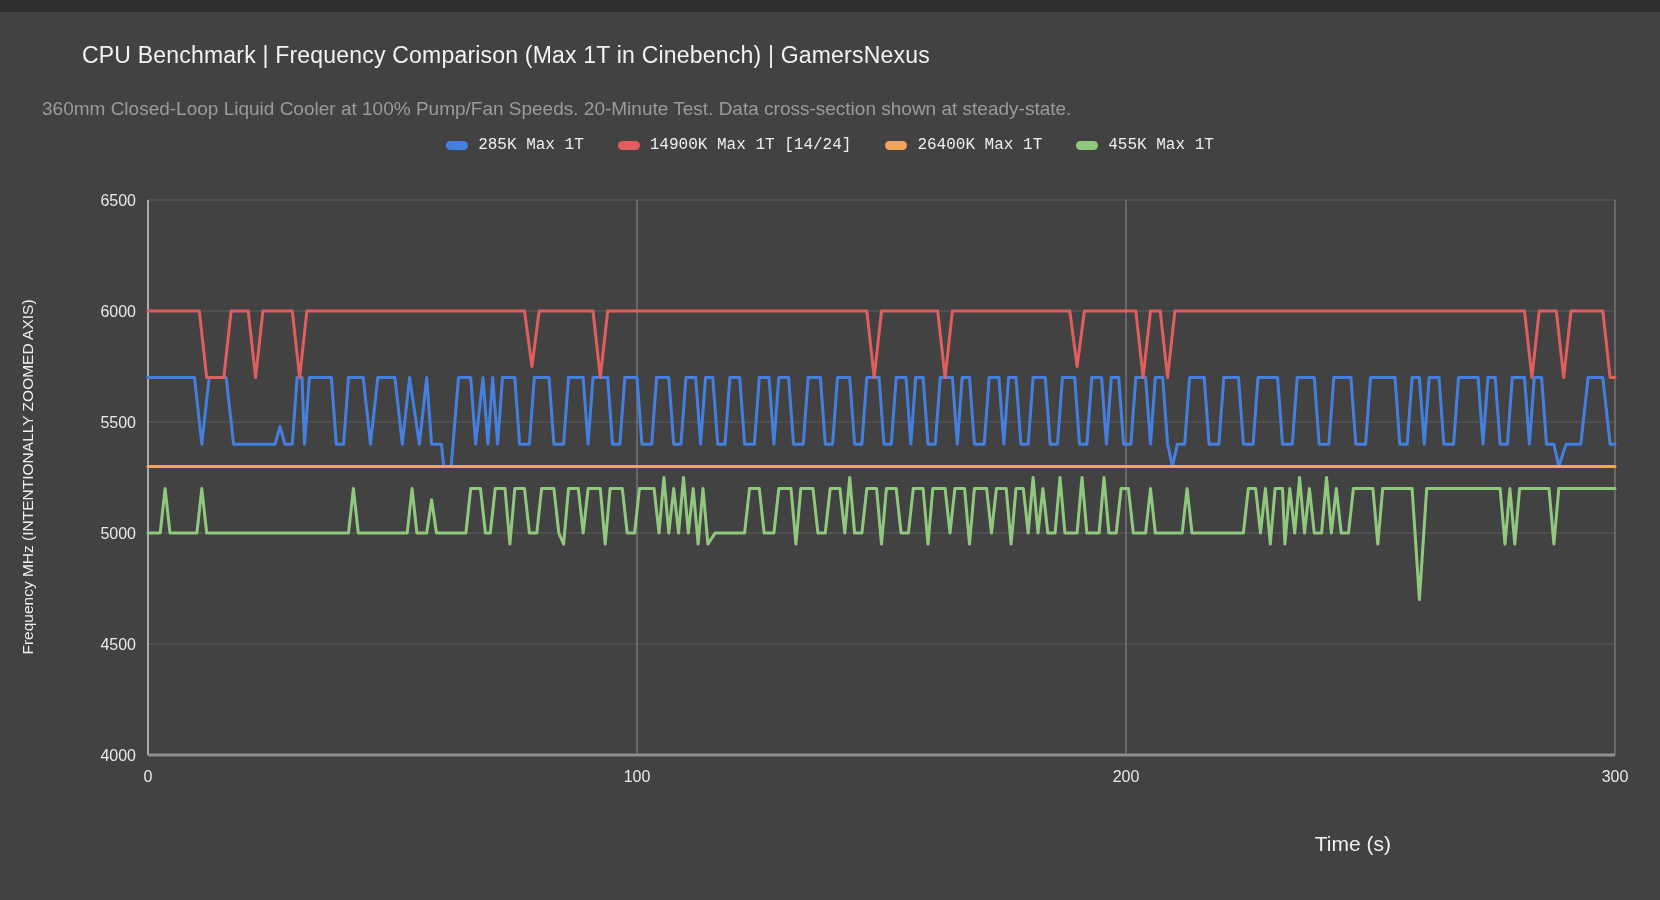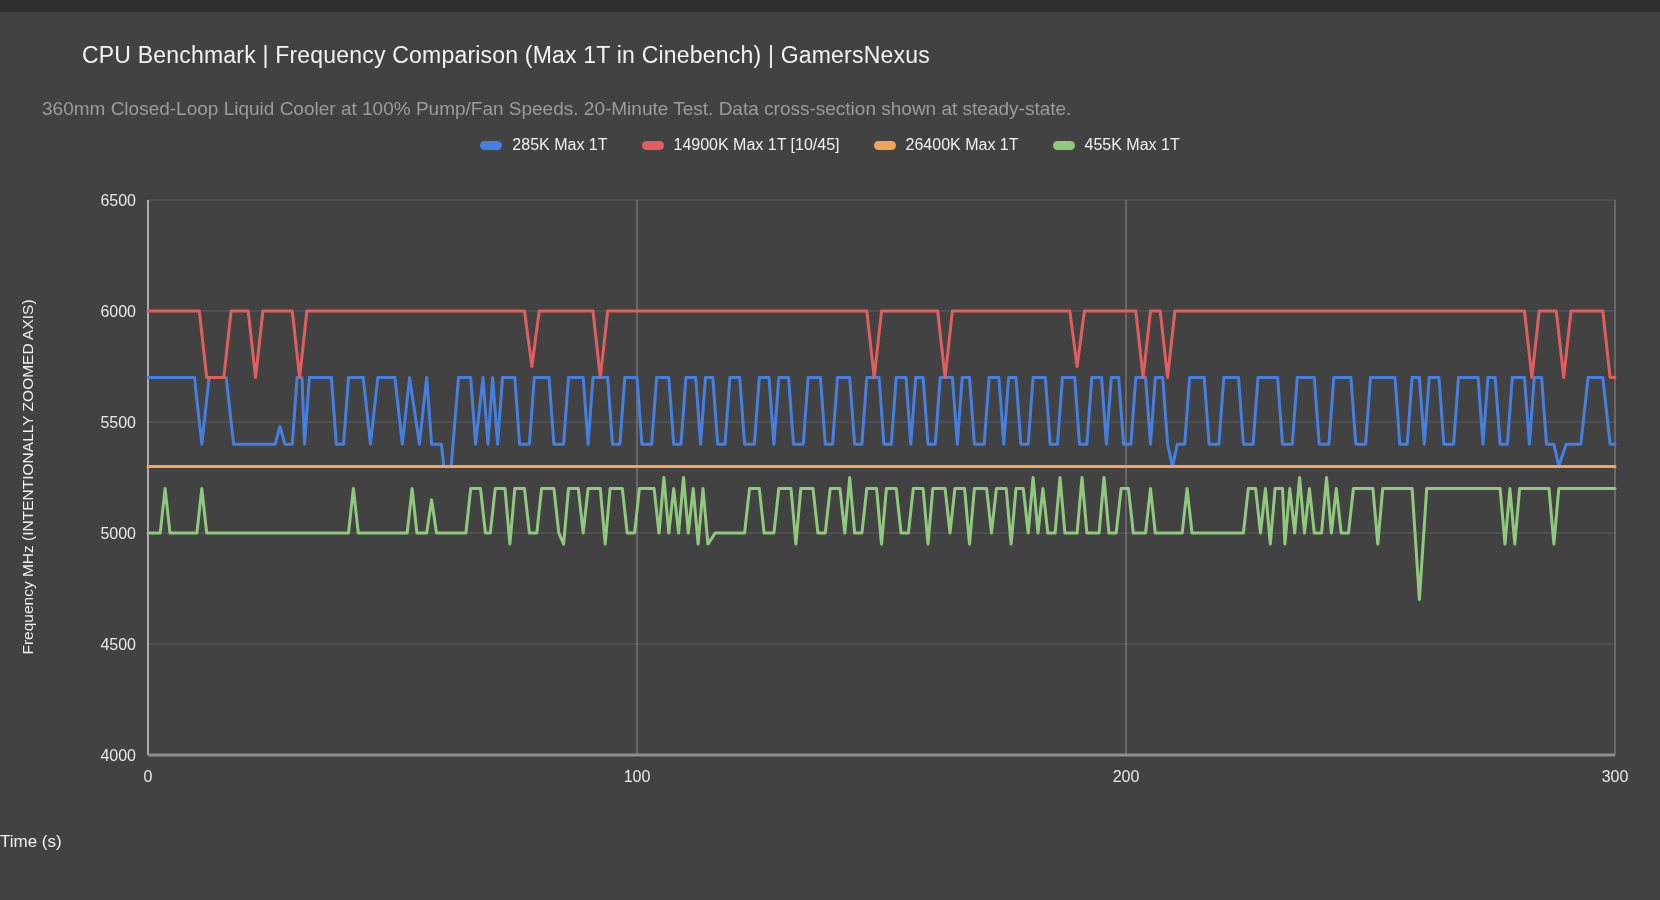--- a/index.html
+++ b/index.html
@@ -2,46 +2,46 @@
 <html><head>
 <meta charset="utf-8">
 <style>
   html,body{margin:0;padding:0;background:#424242;}
   #stage{position:relative;width:1660px;height:900px;background:#424242;overflow:hidden;
          font-family:"Liberation Sans","DejaVu Sans",sans-serif;}
   #top-strip{position:absolute;left:0;top:0;width:100%;height:12px;background:#2f2f2f;}
   #chart-title{position:absolute;left:42px;top:42px;font-size:23px;color:#f2f2f2;letter-spacing:.2px;margin-left:40px;}
   #chart-subtitle{position:absolute;left:42px;top:82px;font-size:19px;color:#9b9b9b;margin-top:16px;}
   #legend{position:absolute;left:0;top:136px;width:100%;display:flex;justify-content:center;
-          align-items:center;gap:34px;}
+          align-items:center;gap:34px;font-family:Liberation Mono, monospace;}
   .legend-item{display:flex;align-items:center;gap:10px;}
   .legend-swatch{width:22px;height:9px;border-radius:5px;display:inline-block;}
   .legend-label{font-size:16px;color:#efefef;}
   #chart-svg{position:absolute;left:0;top:0;}
   .tick-label{fill:#e8e8e8;font-size:16px;font-family:"Liberation Sans","DejaVu Sans",sans-serif;}
-  #x-axis-title{position:absolute;left:0;top:832px;width:1391px;text-align:left;
-                font-size:17px;color:#f0f0f0;}
+  #x-axis-title{position:absolute;left:0;top:832px;width:1391px;text-align:right;
+                font-size:21px;color:#f0f0f0;}
   #y-axis-title{position:absolute;left:-157px;top:468px;width:370px;text-align:center;
                 font-size:15.5px;color:#f0f0f0;transform:rotate(-90deg);transform-origin:center;}
 </style>
 </head>
 <body>
 
 <div id="stage">
   <div id="top-strip"></div>
   <div id="chart-title">CPU Benchmark | Frequency Comparison (Max 1T in Cinebench) | GamersNexus</div>
   <div id="chart-subtitle">360mm Closed-Loop Liquid Cooler at 100% Pump/Fan Speeds. 20-Minute Test. Data cross-section shown at steady-state.</div>
   <div id="legend">
       <div class="legend-item">
         <span class="legend-swatch" style="background: rgb(69, 128, 224);"></span>
         <span class="legend-label">285K Max 1T</span>
       </div>
       <div class="legend-item">
         <span class="legend-swatch" style="background: rgb(224, 94, 94);"></span>
-        <span class="legend-label">14900K Max 1T [10/45]</span>
+        <span class="legend-label">14900K Max 1T [14/24]</span>
       </div>
       <div class="legend-item">
         <span class="legend-swatch" style="background: rgb(240, 165, 90);"></span>
         <span class="legend-label">26400K Max 1T</span>
       </div>
       <div class="legend-item">
         <span class="legend-swatch" style="background: rgb(144, 201, 126);"></span>
         <span class="legend-label">455K Max 1T</span>
       </div>
     </div>

